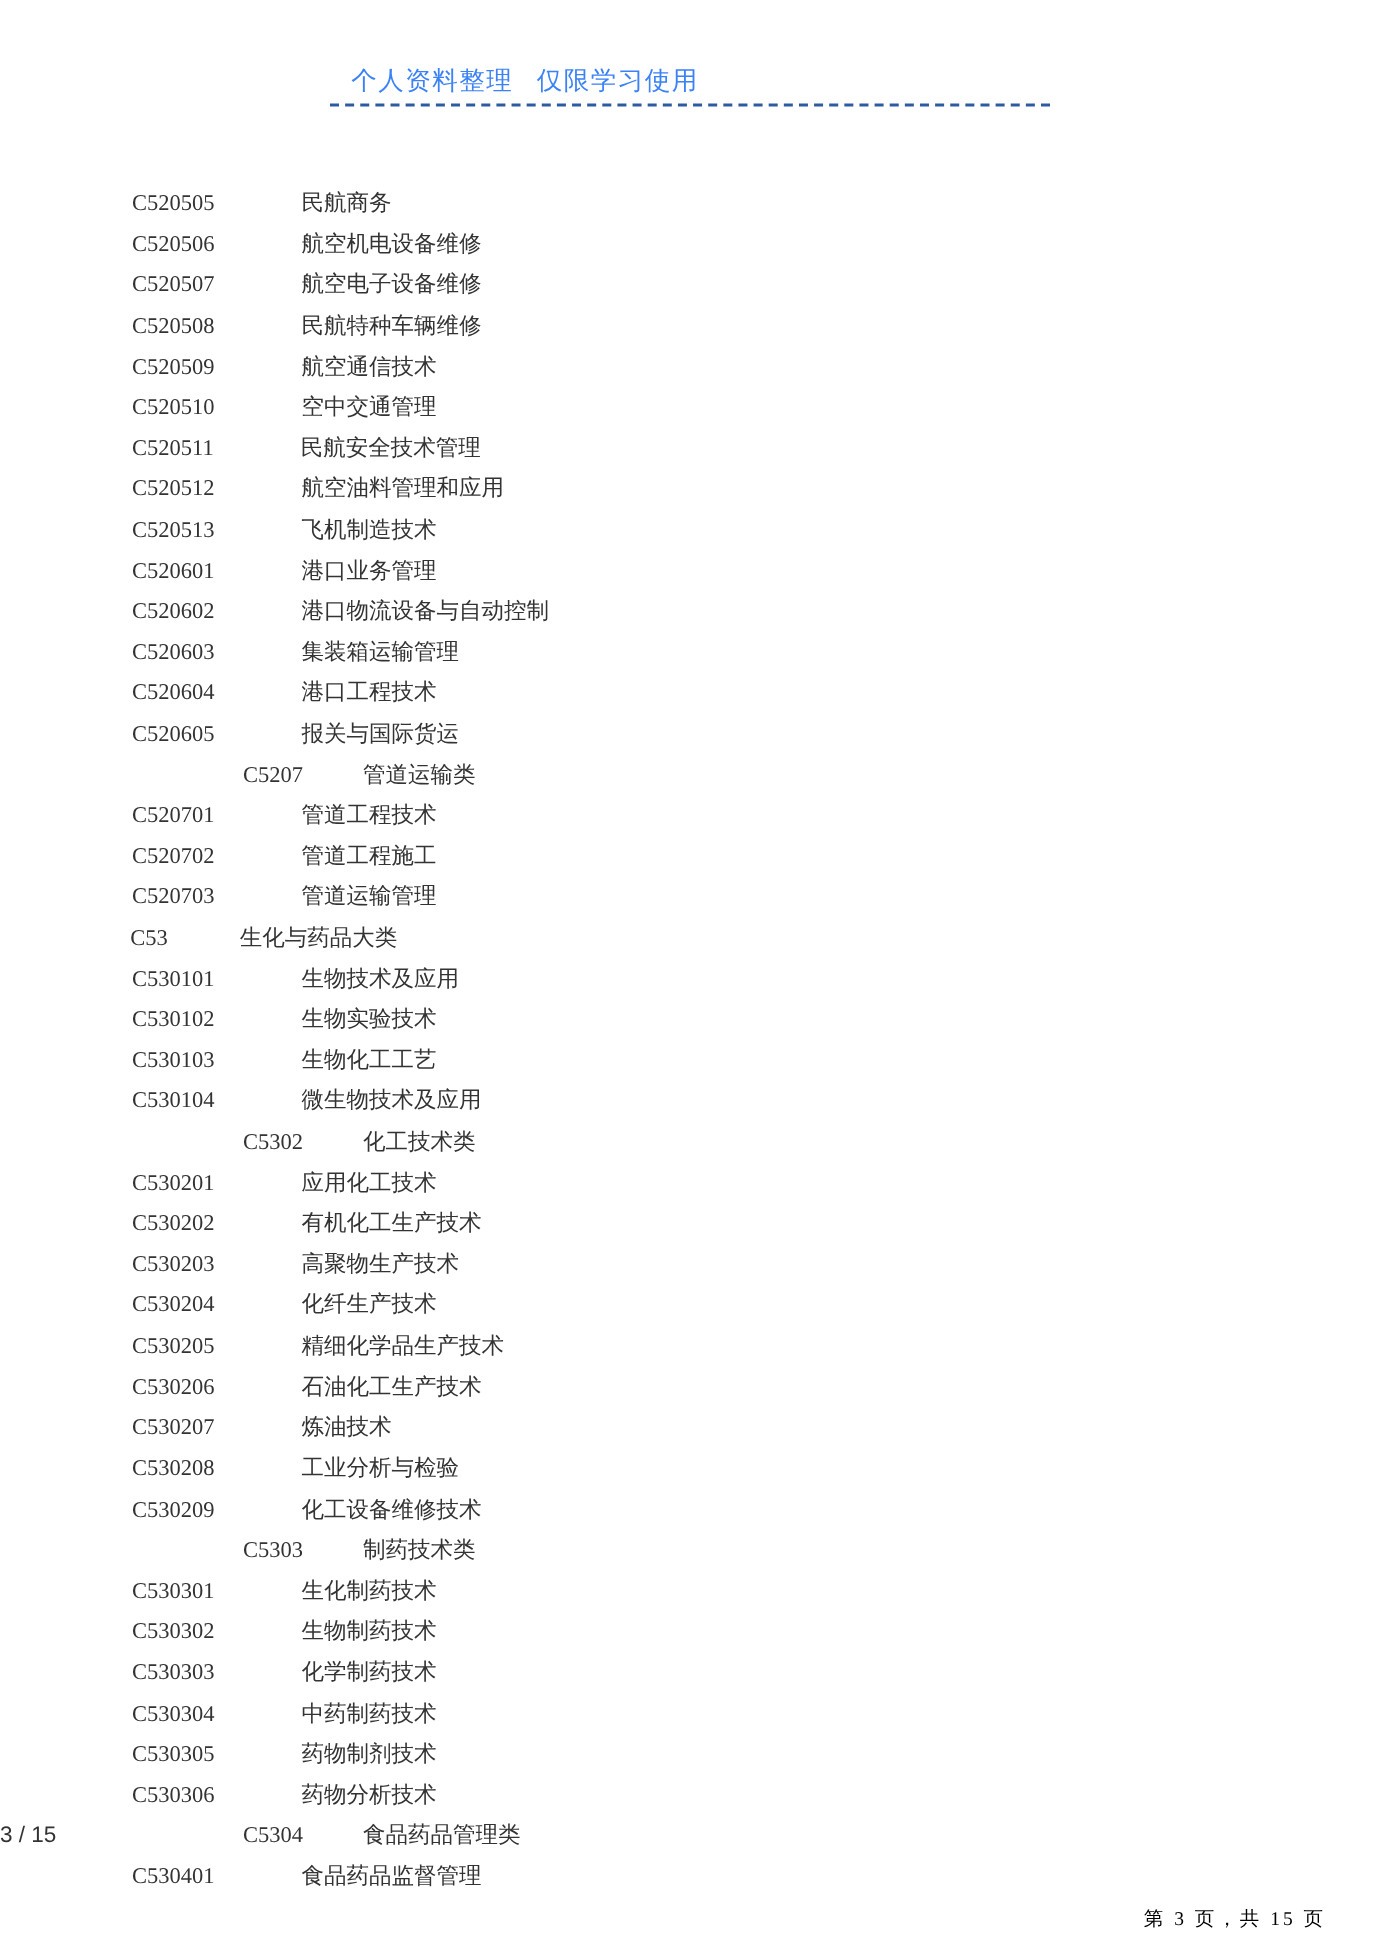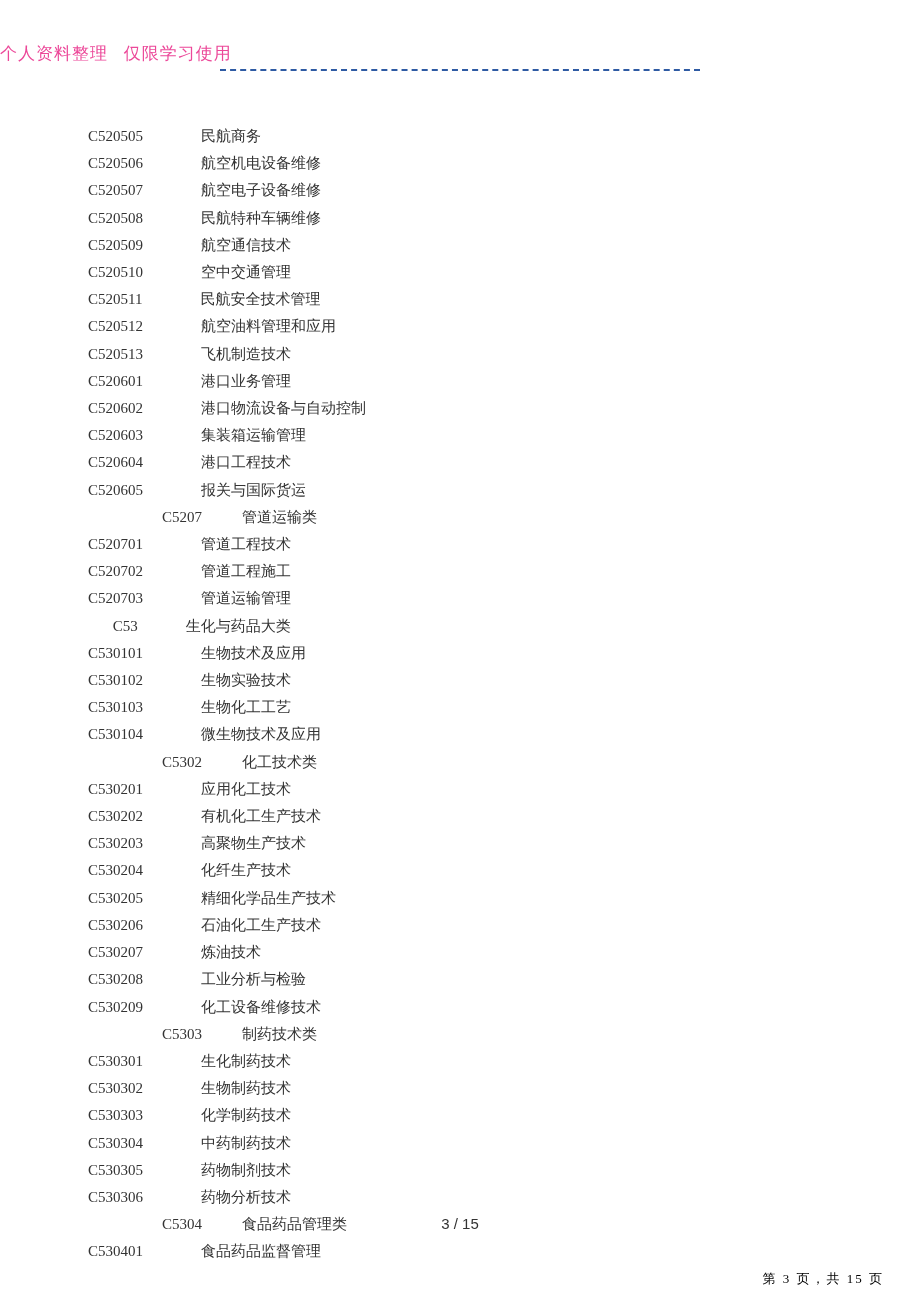--- a/index.html
+++ b/index.html
@@ -12,47 +12,47 @@
     width: 920px;
   }
   .page {
     width: 920px;
     min-height: 1303px;
     position: relative;
     padding-top: 42px;
     box-sizing: border-box;
   }
   .header {
-    text-align: left;
+    text-align: center;
     padding-right: 220px;
-    color: #ec4899;
+    color: #3b82f6;
     font-size: 17px;
     letter-spacing: 1px;
   }
   .header-underline {
     margin: 4px 220px 0 220px;
     border-bottom: 2px dashed #2e5aa3;
   }
   .content {
     padding: 52px 0 0 0;
   }
   .row {
     display: flex;
     line-height: 27.2px;
     white-space: pre;
   }
   .lvl-1 { padding-left: 162px; }
-  .lvl-1b { padding-left: 109px; align-items: center; }
+  .lvl-1b { padding-left: 83px; align-items: center; }
   .lvl-2 { padding-left: 88px; }
   .code { display: inline-block; }
   .gap-a { width: 58px; display:inline-block; }
   .gap-b { width: 40px; display:inline-block; }
   .gap-c { width: 48px; display:inline-block; }
   .footer-center {
-    text-align: center;
+    text-align: left;
     position: absolute;
     width: 100%;
     top: 1215px;
     font-size: 15px;
     color: #333;
     font-family: Arial, sans-serif;
   }
   .footer-right {
     position: absolute;
     right: 36px;

